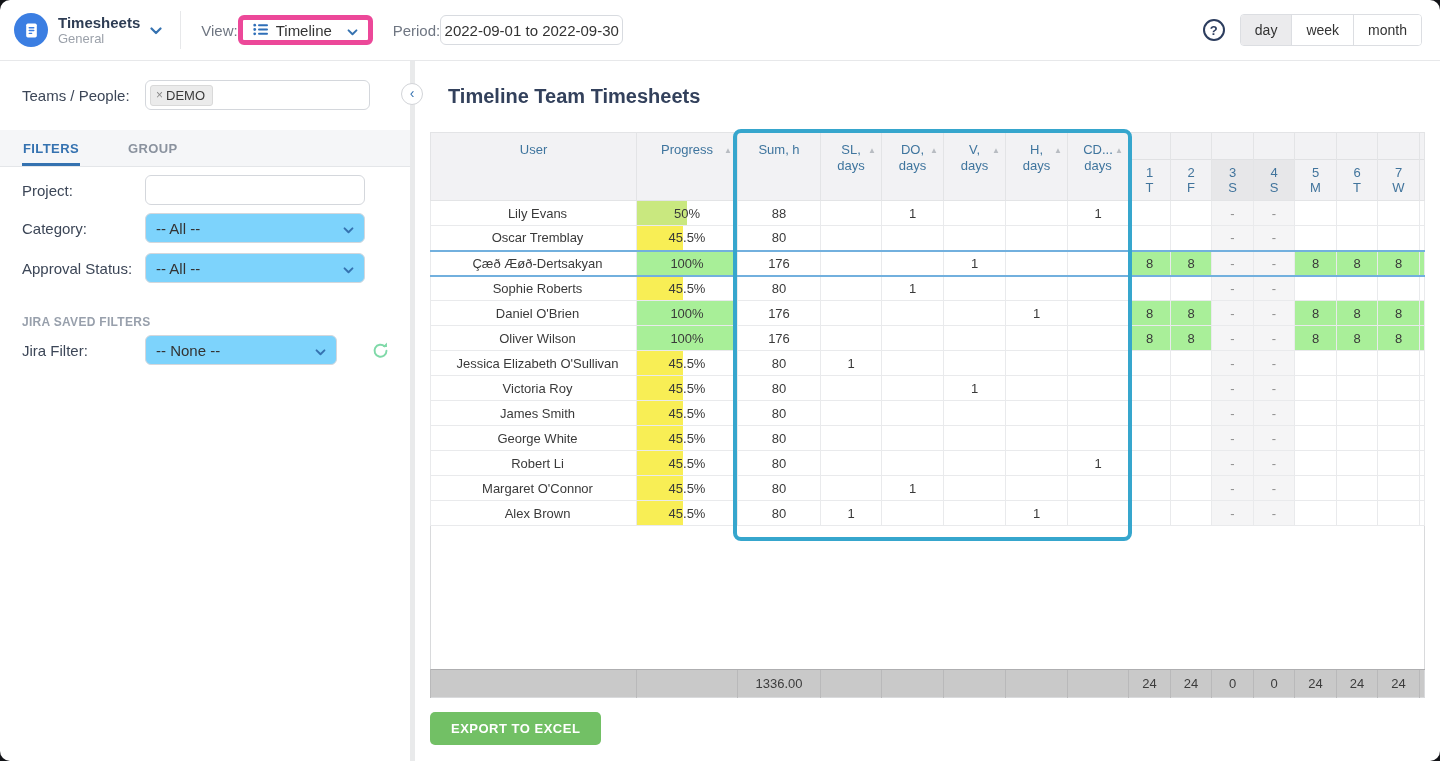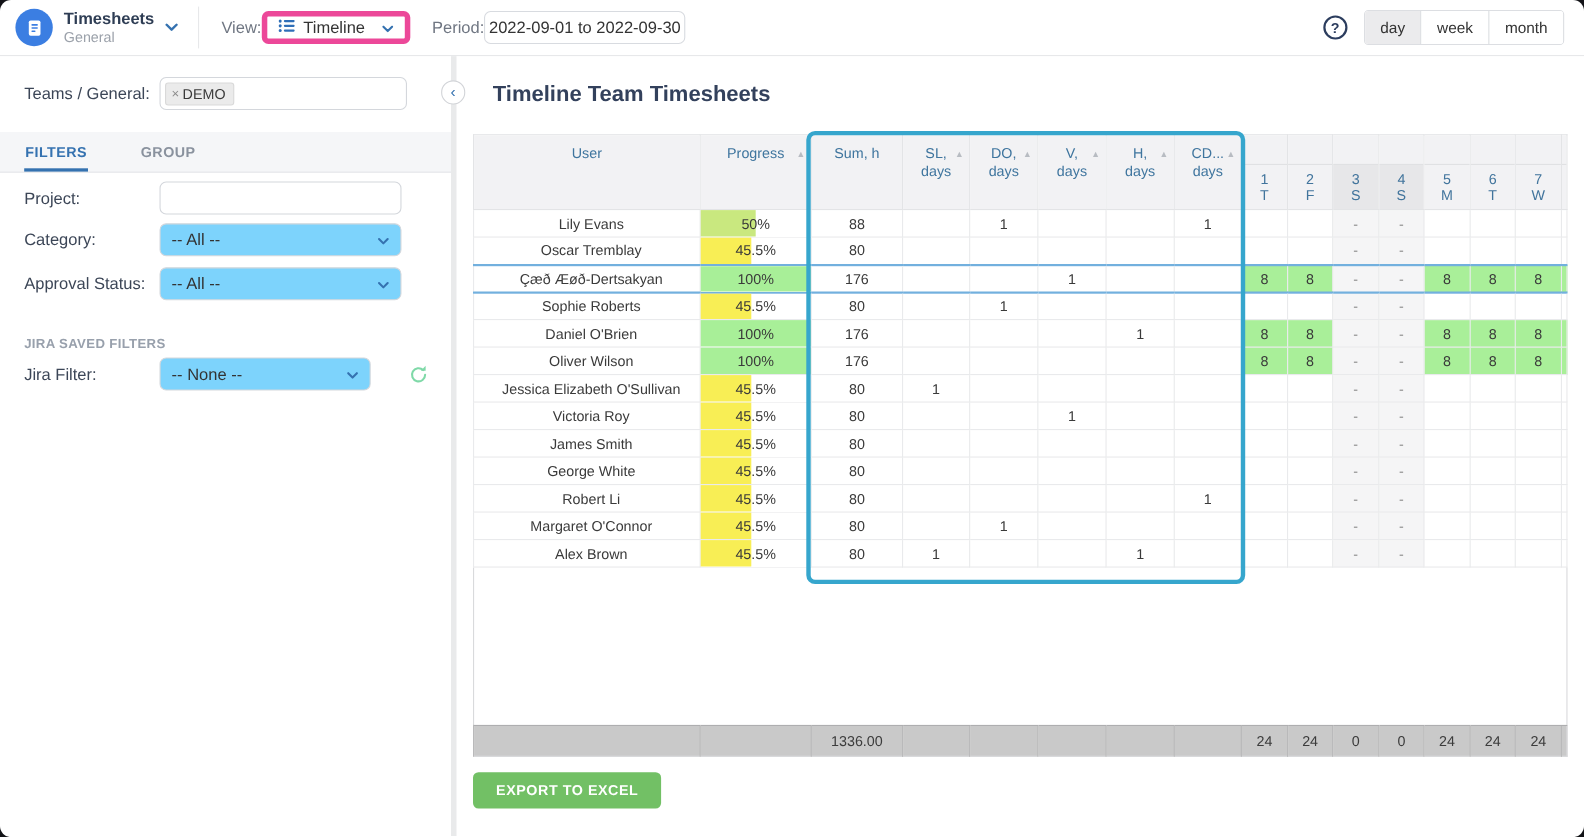--- a/index.html
+++ b/index.html
@@ -2,21 +2,21 @@
 <html><head>
 <meta charset="utf-8">
 <style>
   * { box-sizing: border-box; }
   body { margin:0; background:#121317; font-family:"Liberation Sans",sans-serif;
          display:flex; justify-content:center; }
   .app { width:1440px; height:761px; background:#fff; border-radius:10px;
          overflow:hidden; position:relative; }
 
   
-  .topbar { height:51px; border-bottom:1px solid #e7e8ea; display:flex; align-items:center; }
+  .topbar { height:61px; border-bottom:1px solid #e7e8ea; display:flex; align-items:center; }
   .logo-block { display:flex; align-items:center; gap:10px; padding:0 18px 0 14px; cursor:pointer; }
   .logo-circle { width:34px; height:34px; border-radius:50%; background:#3b7ee2;
                  display:flex; align-items:center; justify-content:center; flex:none; }
   .app-title { font-size:15px; font-weight:bold; color:#2e3d54; line-height:17px; }
   .app-sub { font-size:13px; color:#9ba1aa; line-height:15px; }
   .tb-divider { width:1px; height:38px; background:#e7e8ea; }
   .ctl-label { color:#6f7682; font-size:15px; }
   .view-group, .period-group { display:flex; align-items:center; margin-left:20px; }
   .select-box { height:30px; border:5px solid #ec4899; border-radius:6px; background:#fff;
                 display:flex; align-items:center; gap:8px; padding:0 10px; font-size:15px;
@@ -169,21 +169,21 @@
           <button class="seg-btn">week</button>
           <button class="seg-btn">month</button>
         </div>
     </div>
   </header>
 
   <div class="content-row">
 
     <aside class="sidebar">
       <div class="teams-row">
-        <span class="teams-label">Teams / General:</span>
+        <span class="teams-label">Teams / People:</span>
         <div class="teams-input">
           <span class="tag-chip">
               <span class="tag-x">×</span>
               <span>DEMO</span>
             </span>
         </div>
       </div>
 
       <div class="tabs">
           <div class="tab active">FILTERS</div>

